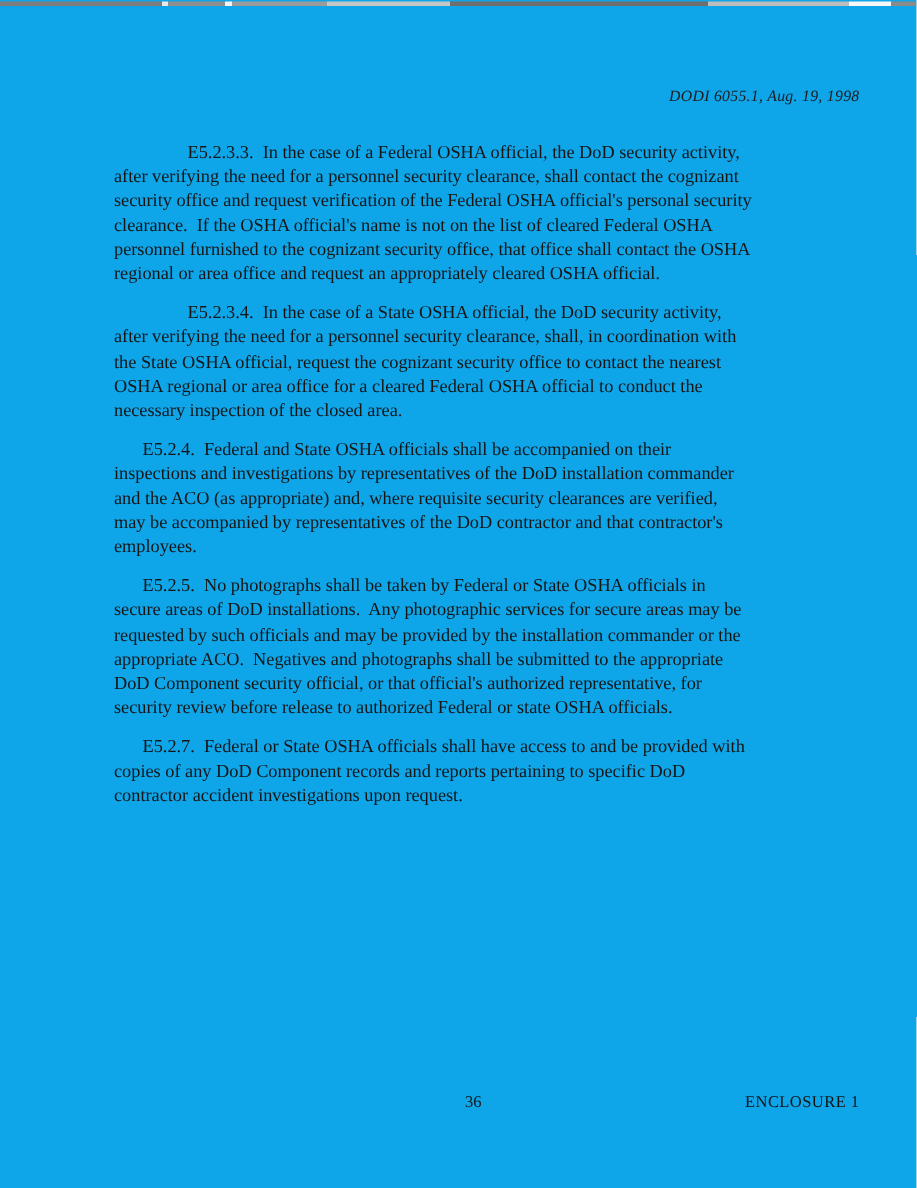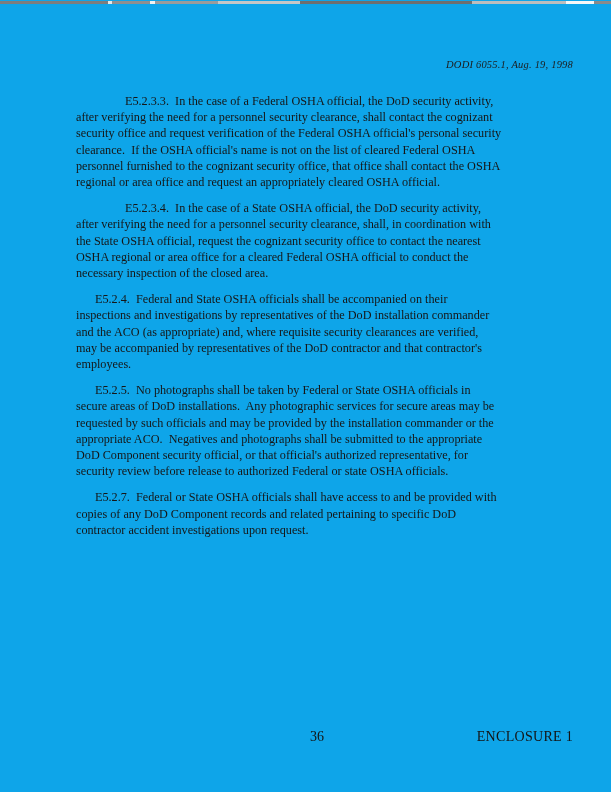--- a/index.html
+++ b/index.html
@@ -57,21 +57,21 @@
   }
   p.intro-line { text-indent: 0; }
   p.indent-2   { text-indent: 19px; }
   p.indent-3   { text-indent: 49px; }
   .footer {
     position: absolute;
     top: 729px;
     left: 0;
     width: 611px;
     height: 16px;
-    font-size: 14px;
+    font-size: 11px;
     color: #141414;
   }
   .page-number {
     position: absolute;
     left: 310px;
     top: 0;
   }
   .enclosure-label {
     position: absolute;
     right: 38px;
@@ -107,21 +107,21 @@
 and the ACO (as appropriate) and, where requisite security clearances are verified,
 may be accompanied by representatives of the DoD contractor and that contractor's
 employees.</p>
     <p class="indent-2">E5.2.5.  No photographs shall be taken by Federal or State OSHA officials in
 secure areas of DoD installations.  Any photographic services for secure areas may be
 requested by such officials and may be provided by the installation commander or the
 appropriate ACO.  Negatives and photographs shall be submitted to the appropriate
 DoD Component security official, or that official's authorized representative, for
 security review before release to authorized Federal or state OSHA officials.</p>
     <p class="indent-2">E5.2.7.  Federal or State OSHA officials shall have access to and be provided with
-copies of any DoD Component records and related pertaining to specific DoD
+copies of any DoD Component records and reports pertaining to specific DoD
 contractor accident investigations upon request.</p>
   </div>
 
   <div class="footer">
     <span class="page-number">36</span>
     <span class="enclosure-label">ENCLOSURE 1</span>
   </div>
 
 </div>
 

